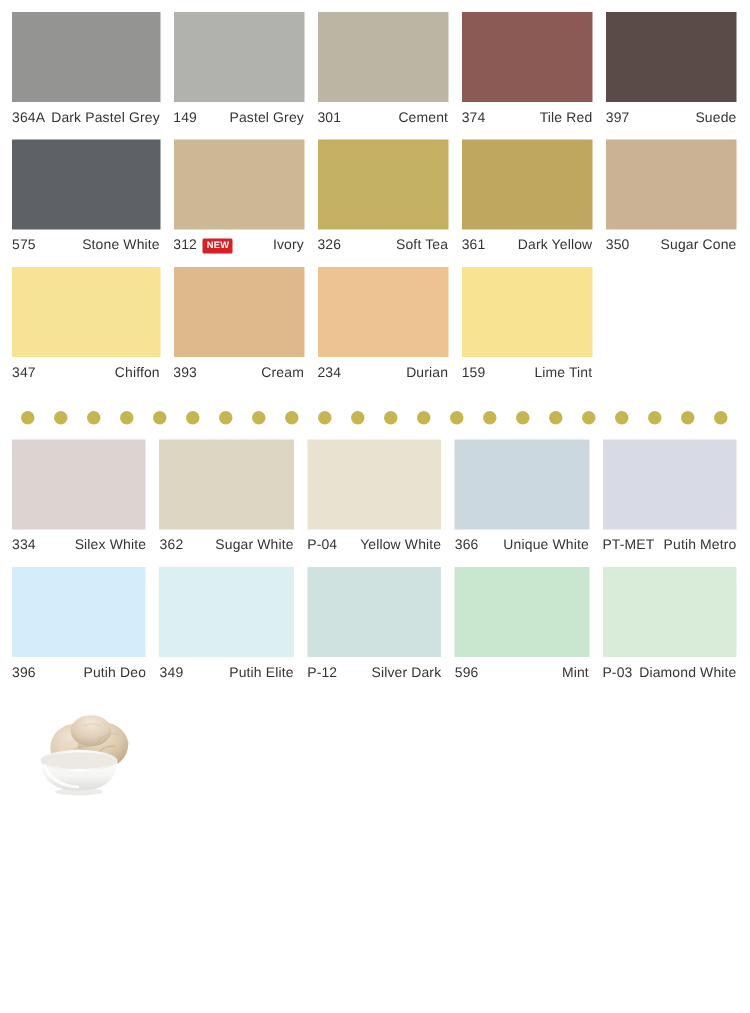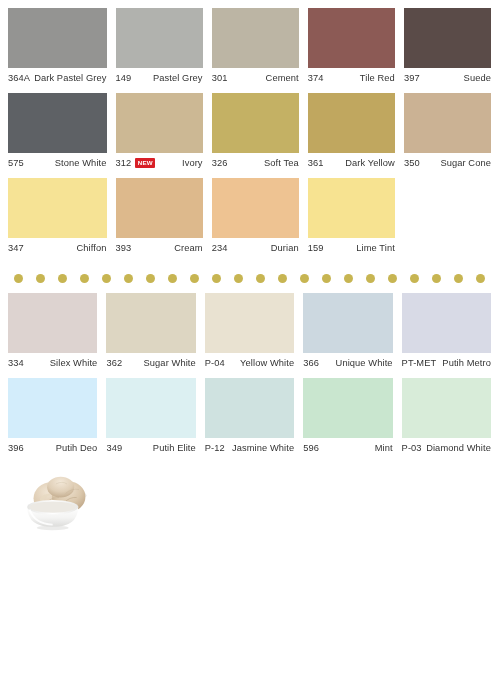--- a/index.html
+++ b/index.html
@@ -279,21 +279,21 @@
         <div class="chip" style="background: rgb(220, 240, 242);"></div>
         <div class="meta">
           <span><span class="code">349</span></span>
           <span class="name">Putih Elite</span>
         </div>
       </div>
       <div class="cell">
         <div class="chip" style="background: rgb(207, 226, 224);"></div>
         <div class="meta">
           <span><span class="code">P-12</span></span>
-          <span class="name">Jasmine White</span>
+          <span class="name">Silver Dark</span>
         </div>
       </div>
       <div class="cell">
         <div class="chip" style="background: rgb(201, 230, 207);"></div>
         <div class="meta">
           <span><span class="code">596</span></span>
           <span class="name">Mint</span>
         </div>
       </div>
       <div class="cell">

